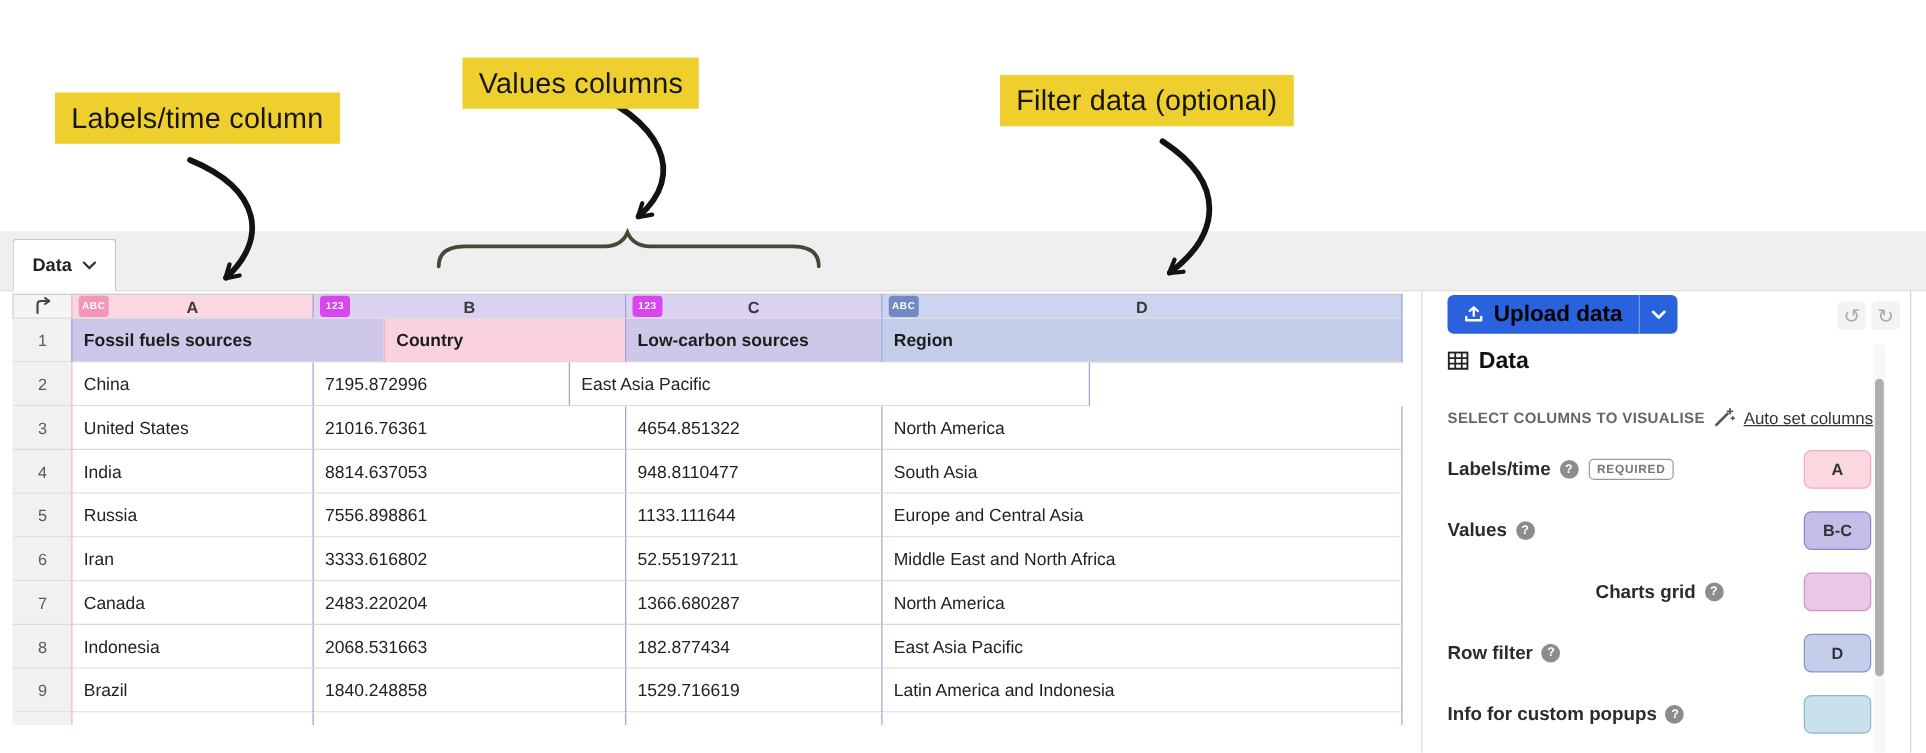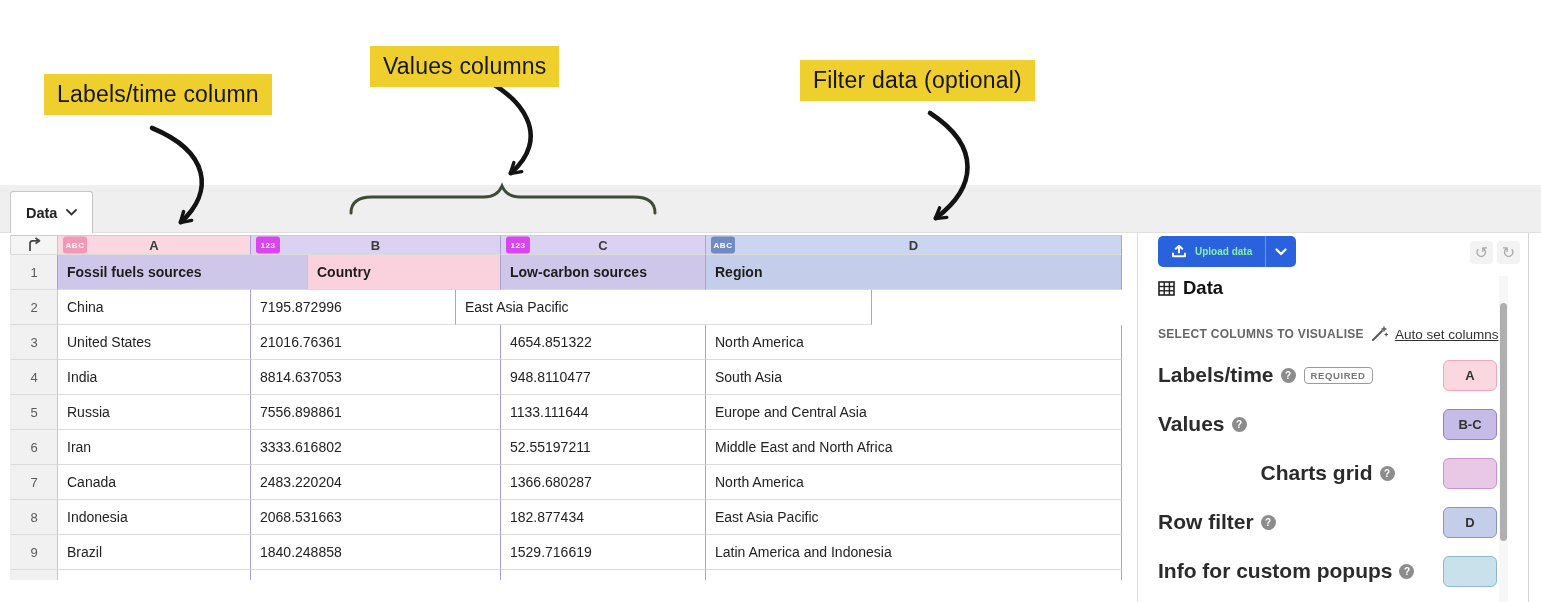--- a/index.html
+++ b/index.html
@@ -39,34 +39,34 @@
   .hdr { font-weight:bold; color:#1d1d1d; }
   .type-badge { position:absolute; left:5px; top:50%; transform:translateY(-50%);
     width:24px; height:17px; border-radius:3px; color:#fff; font-size:8px; font-weight:bold;
     display:flex; align-items:center; justify-content:center; letter-spacing:.5px; }
   .tb-pink{background:#F297B6} .tb-purple{background:#d946ef} .tb-blue{background:#7289C4}
 
   
   .v-divider { position:absolute; left:1137px; top:233px; width:1px; height:369px; background:#DCDCDC; }
   .v-edge { position:absolute; left:1528px; top:233px; width:1px; height:369px; background:#D4D4D4; }
   .upload-btn { position:absolute; left:1158px; top:236px; height:31px; background:#2A62DE;
-    border-radius:5px; display:flex; align-items:center; color:#86efac; font-size:10px; font-weight:bold; }
+    border-radius:5px; display:flex; align-items:center; color:#000000; font-size:18px; font-weight:bold; }
   .upload-main { display:flex; align-items:center; gap:8px; padding:0 13px; }
   .upload-sep { width:1px; height:31px; background:rgba(255,255,255,.35); }
   .upload-caret { width:30px; height:31px; display:flex; align-items:center; justify-content:center; }
   .hist-btn { position:absolute; top:241px; width:23px; height:23px; border-radius:4px; background:#F3F3F3;
     color:#ABABAB; font-size:16px; display:flex; align-items:center; justify-content:center; }
   .panel-heading { position:absolute; left:1158px; top:277px; display:flex; align-items:center; gap:8px;
     font-size:18.5px; font-weight:bold; color:#111; }
   .select-row { position:absolute; left:1158px; top:326px; display:flex; align-items:center; gap:7px; }
   .select-label { font-size:12px; font-weight:bold; color:#666; letter-spacing:.3px; }
   .auto-link { font-size:13.5px; color:#333; text-decoration:underline; cursor:pointer; }
   .field-row { position:absolute; left:1158px; width:339px; height:36px;
     display:flex; align-items:center; }
-  .field-label { font-size:21px; font-weight:bold; color:#2b2b2b; }
+  .field-label { font-size:15px; font-weight:bold; color:#2b2b2b; }
   .help-icon { width:15px; height:15px; border-radius:50%; background:#8C8C8C; color:#fff;
     font-size:10px; font-weight:bold; display:flex; align-items:center; justify-content:center; margin-left:7px; }
   .required-badge { border:1px solid #9a9a9a; border-radius:4px; background:#fff; color:#777;
     font-size:9.5px; font-weight:bold; letter-spacing:.6px; padding:2px 6px; margin-left:8px; }
   .pill { position:absolute; right:0; width:54px; height:31px; border-radius:6px;
     display:flex; align-items:center; justify-content:center; font-size:13px; font-weight:bold; color:#333; }
   .pill-pink   { background:#FBD7DF; border:1.5px solid #F0A9BF; }
   .pill-purple { background:#C5BCE8; border:1.5px solid #957FD0; }
   .pill-magenta{ background:#E9C8E6; border:1.5px solid #CE93C8; }
   .pill-blue   { background:#C4CDE9; border:1.5px solid #8595C9; }

